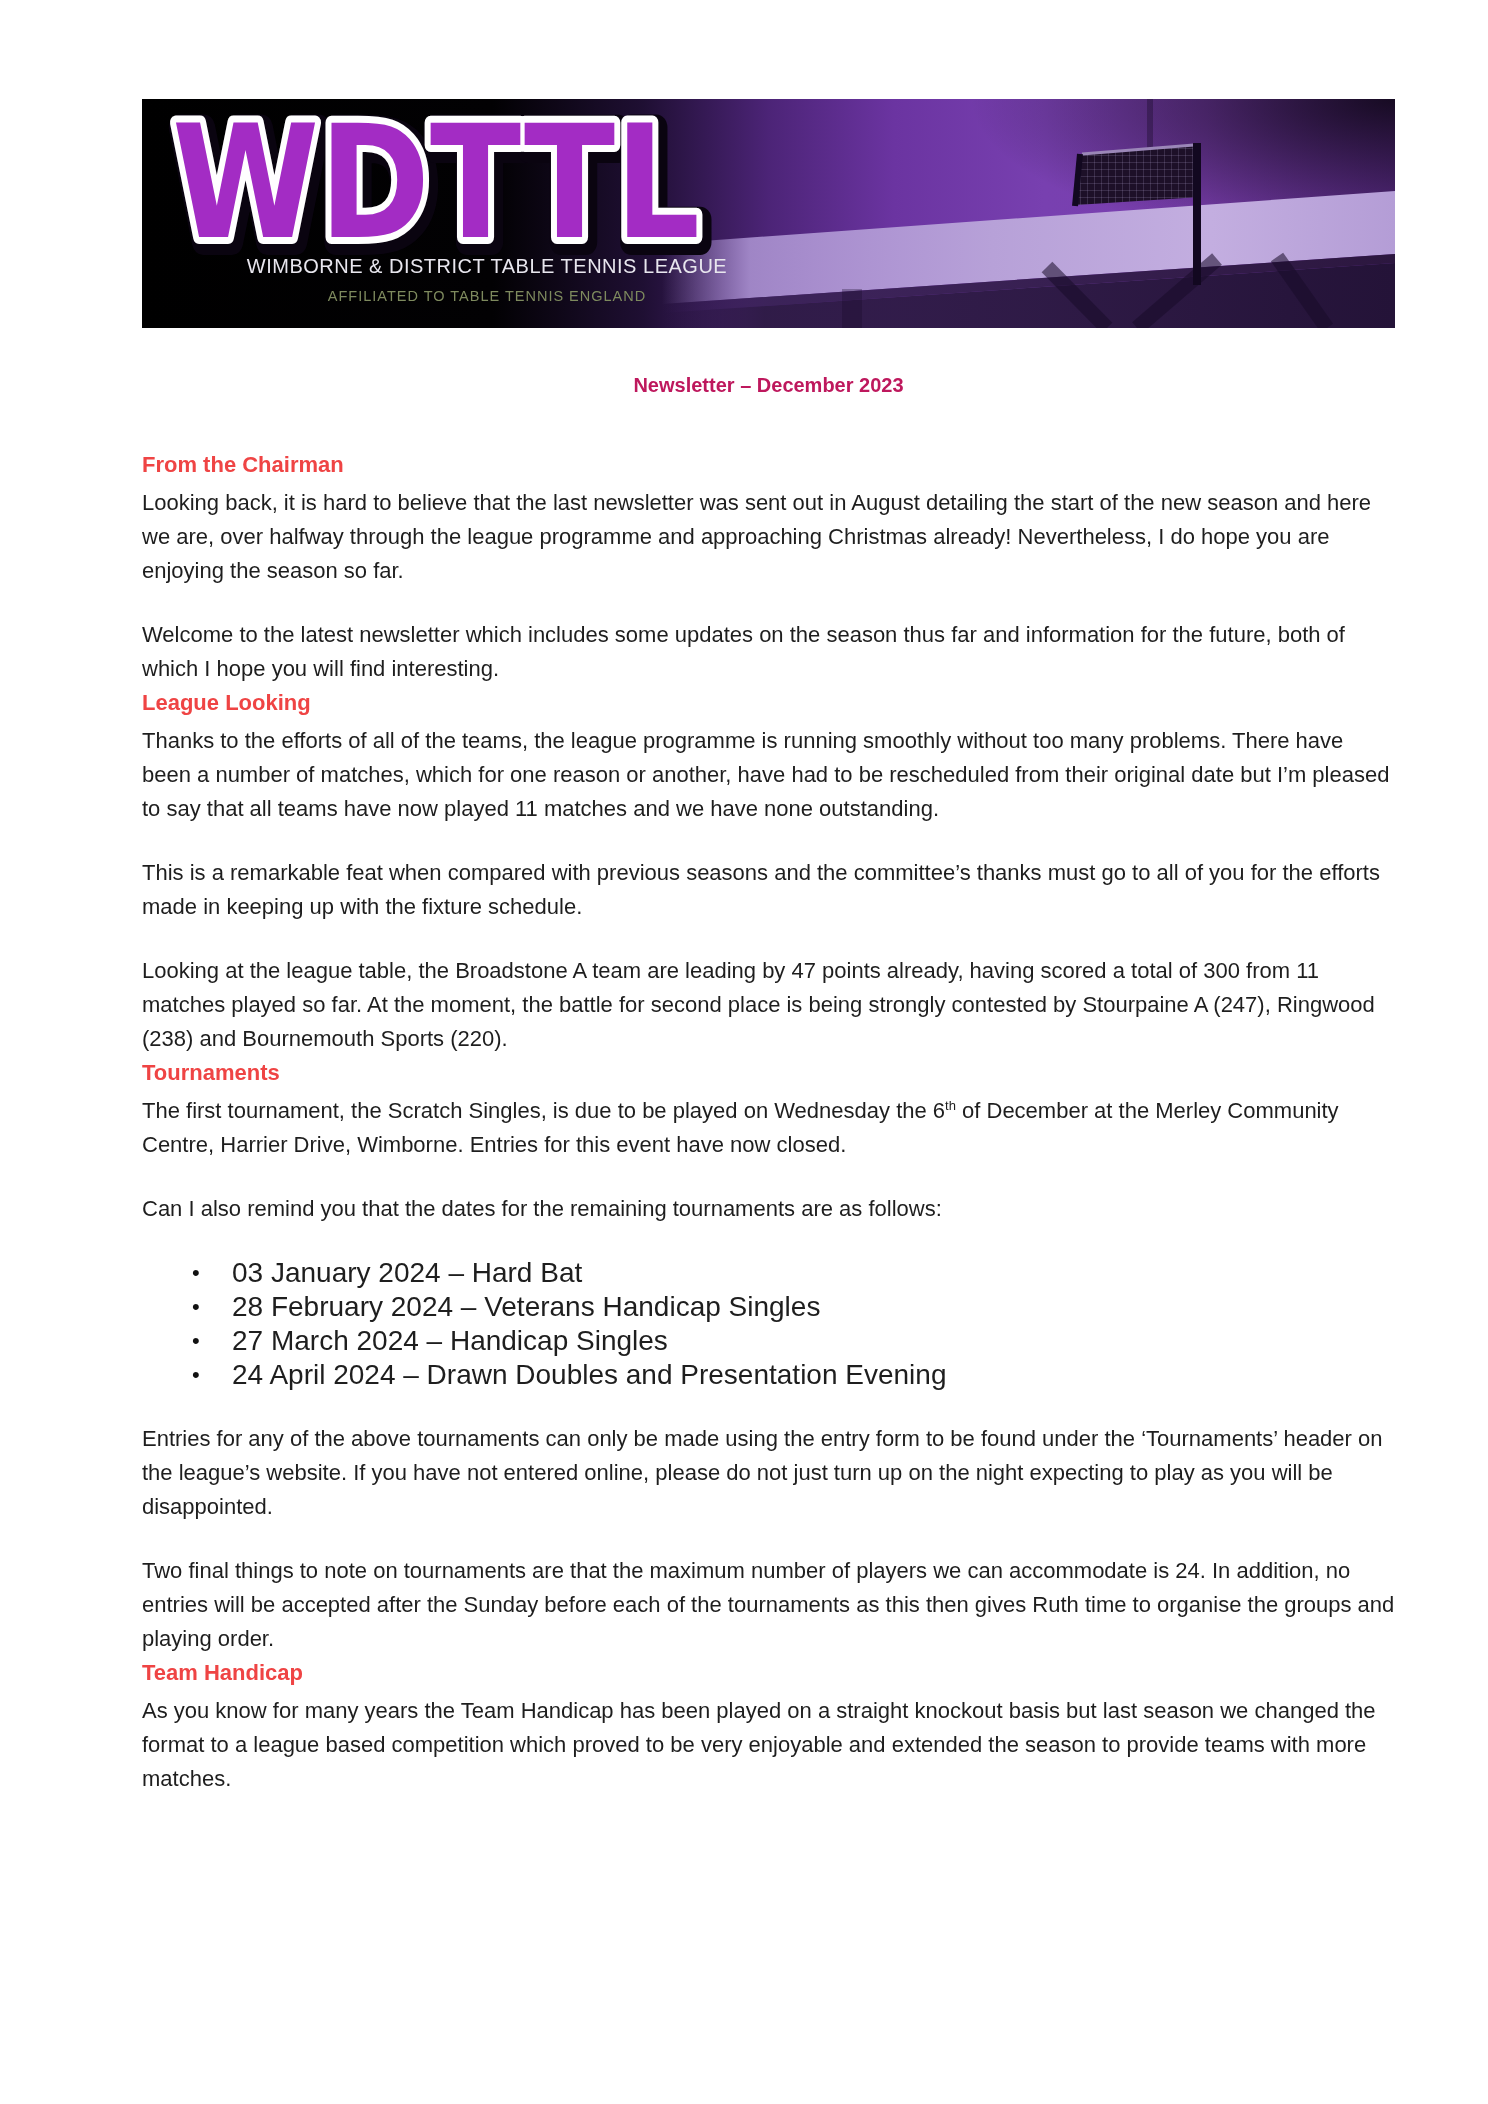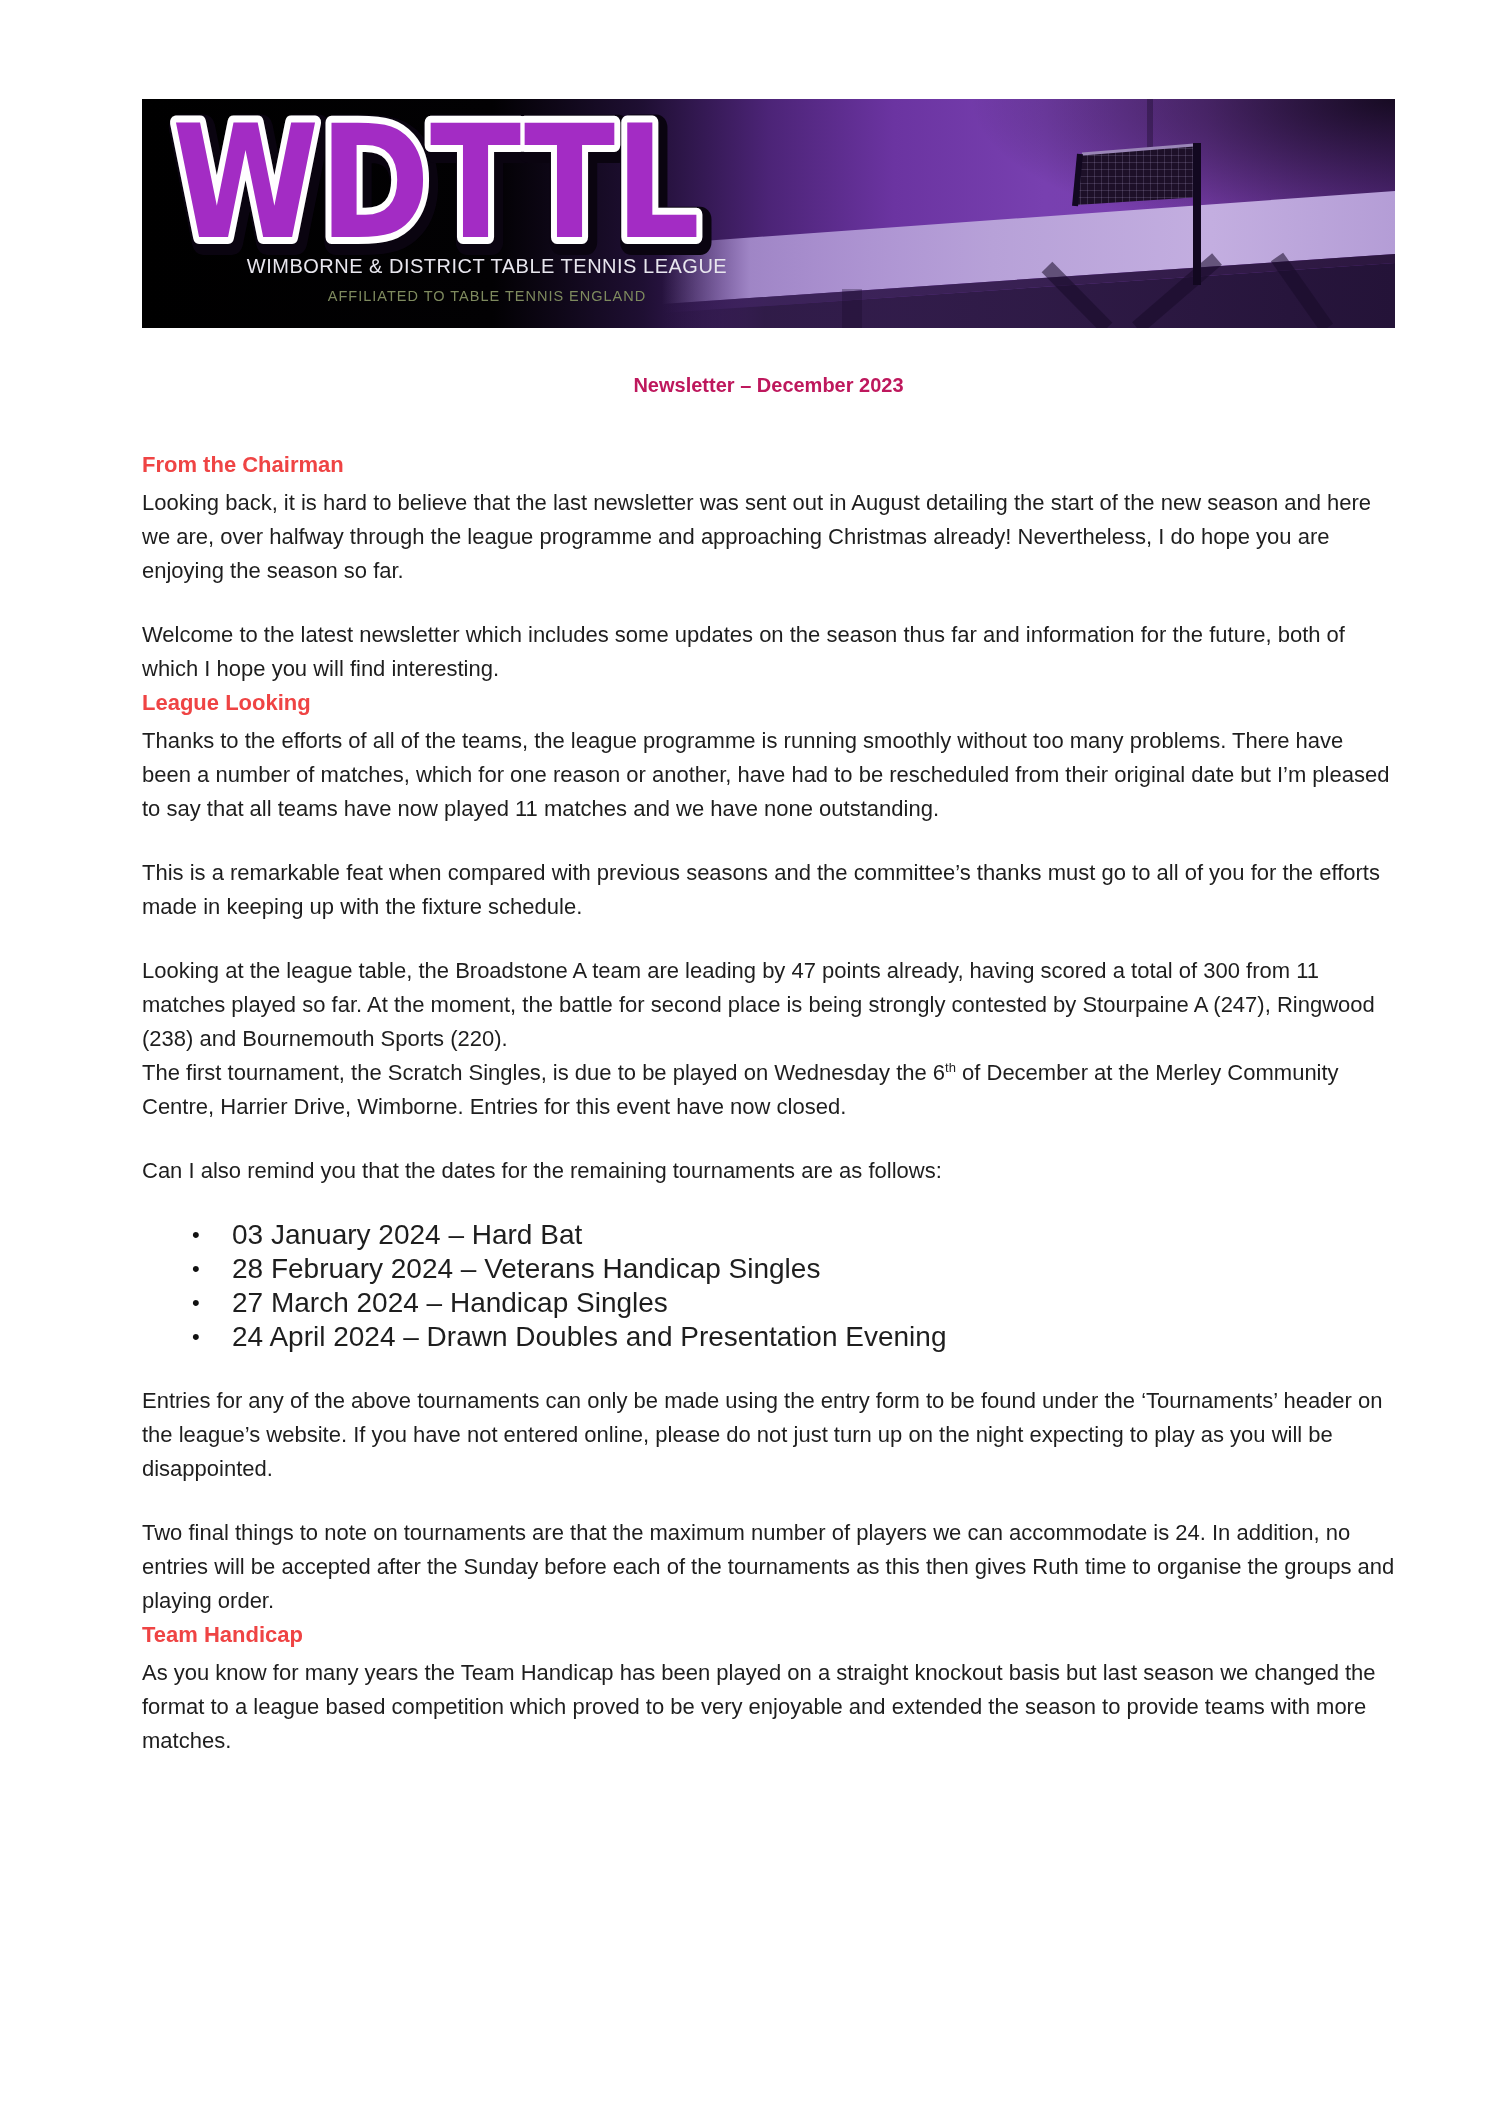--- a/index.html
+++ b/index.html
@@ -129,20 +129,21 @@
     </section>
 
     <section>
       <h2 class="sec-heading">League Looking</h2>
       <p class="body-para">Thanks to the efforts of all of the teams, the league programme is running smoothly without too many problems. There have been a number of matches, which for one reason or another, have had to be rescheduled from their original date but I’m pleased to say that all teams have now played 11 matches and we have none outstanding.</p>
       <p class="body-para">This is a remarkable feat when compared with previous seasons and the committee’s thanks must go to all of you for the efforts made in keeping up with the fixture schedule.</p>
       <p class="body-para">Looking at the league table, the Broadstone A team are leading by 47 points already, having scored a total of 300 from 11 matches played so far. At the moment, the battle for second place is being strongly contested by Stourpaine A (247), Ringwood (238) and Bournemouth Sports (220).</p>
     </section>
 
     <section>
+      <h2 class="sec-heading">Tournaments</h2>
       <p class="body-para"><span>The first tournament, the Scratch Singles, is due to be played on Wednesday the 6</span><sup class="sup">th</sup><span> of December at the Merley Community Centre, Harrier Drive, Wimborne. Entries for this event have now closed.</span></p>
       <p class="body-para">Can I also remind you that the dates for the remaining tournaments are as follows:</p>
       <ul class="bullet-list">
         <li>03 January 2024 – Hard Bat</li>
         <li>28 February 2024 – Veterans Handicap Singles</li>
         <li>27 March 2024 – Handicap Singles</li>
         <li>24 April 2024 – Drawn Doubles and Presentation Evening</li>
       </ul>
       <p class="body-para">Entries for any of the above tournaments can only be made using the entry form to be found under the ‘Tournaments’ header on the league’s website. If you have not entered online, please do not just turn up on the night expecting to play as you will be disappointed.</p>
       <p class="body-para">Two final things to note on tournaments are that the maximum number of players we can accommodate is 24. In addition, no entries will be accepted after the Sunday before each of the tournaments as this then gives Ruth time to organise the groups and playing order.</p>

